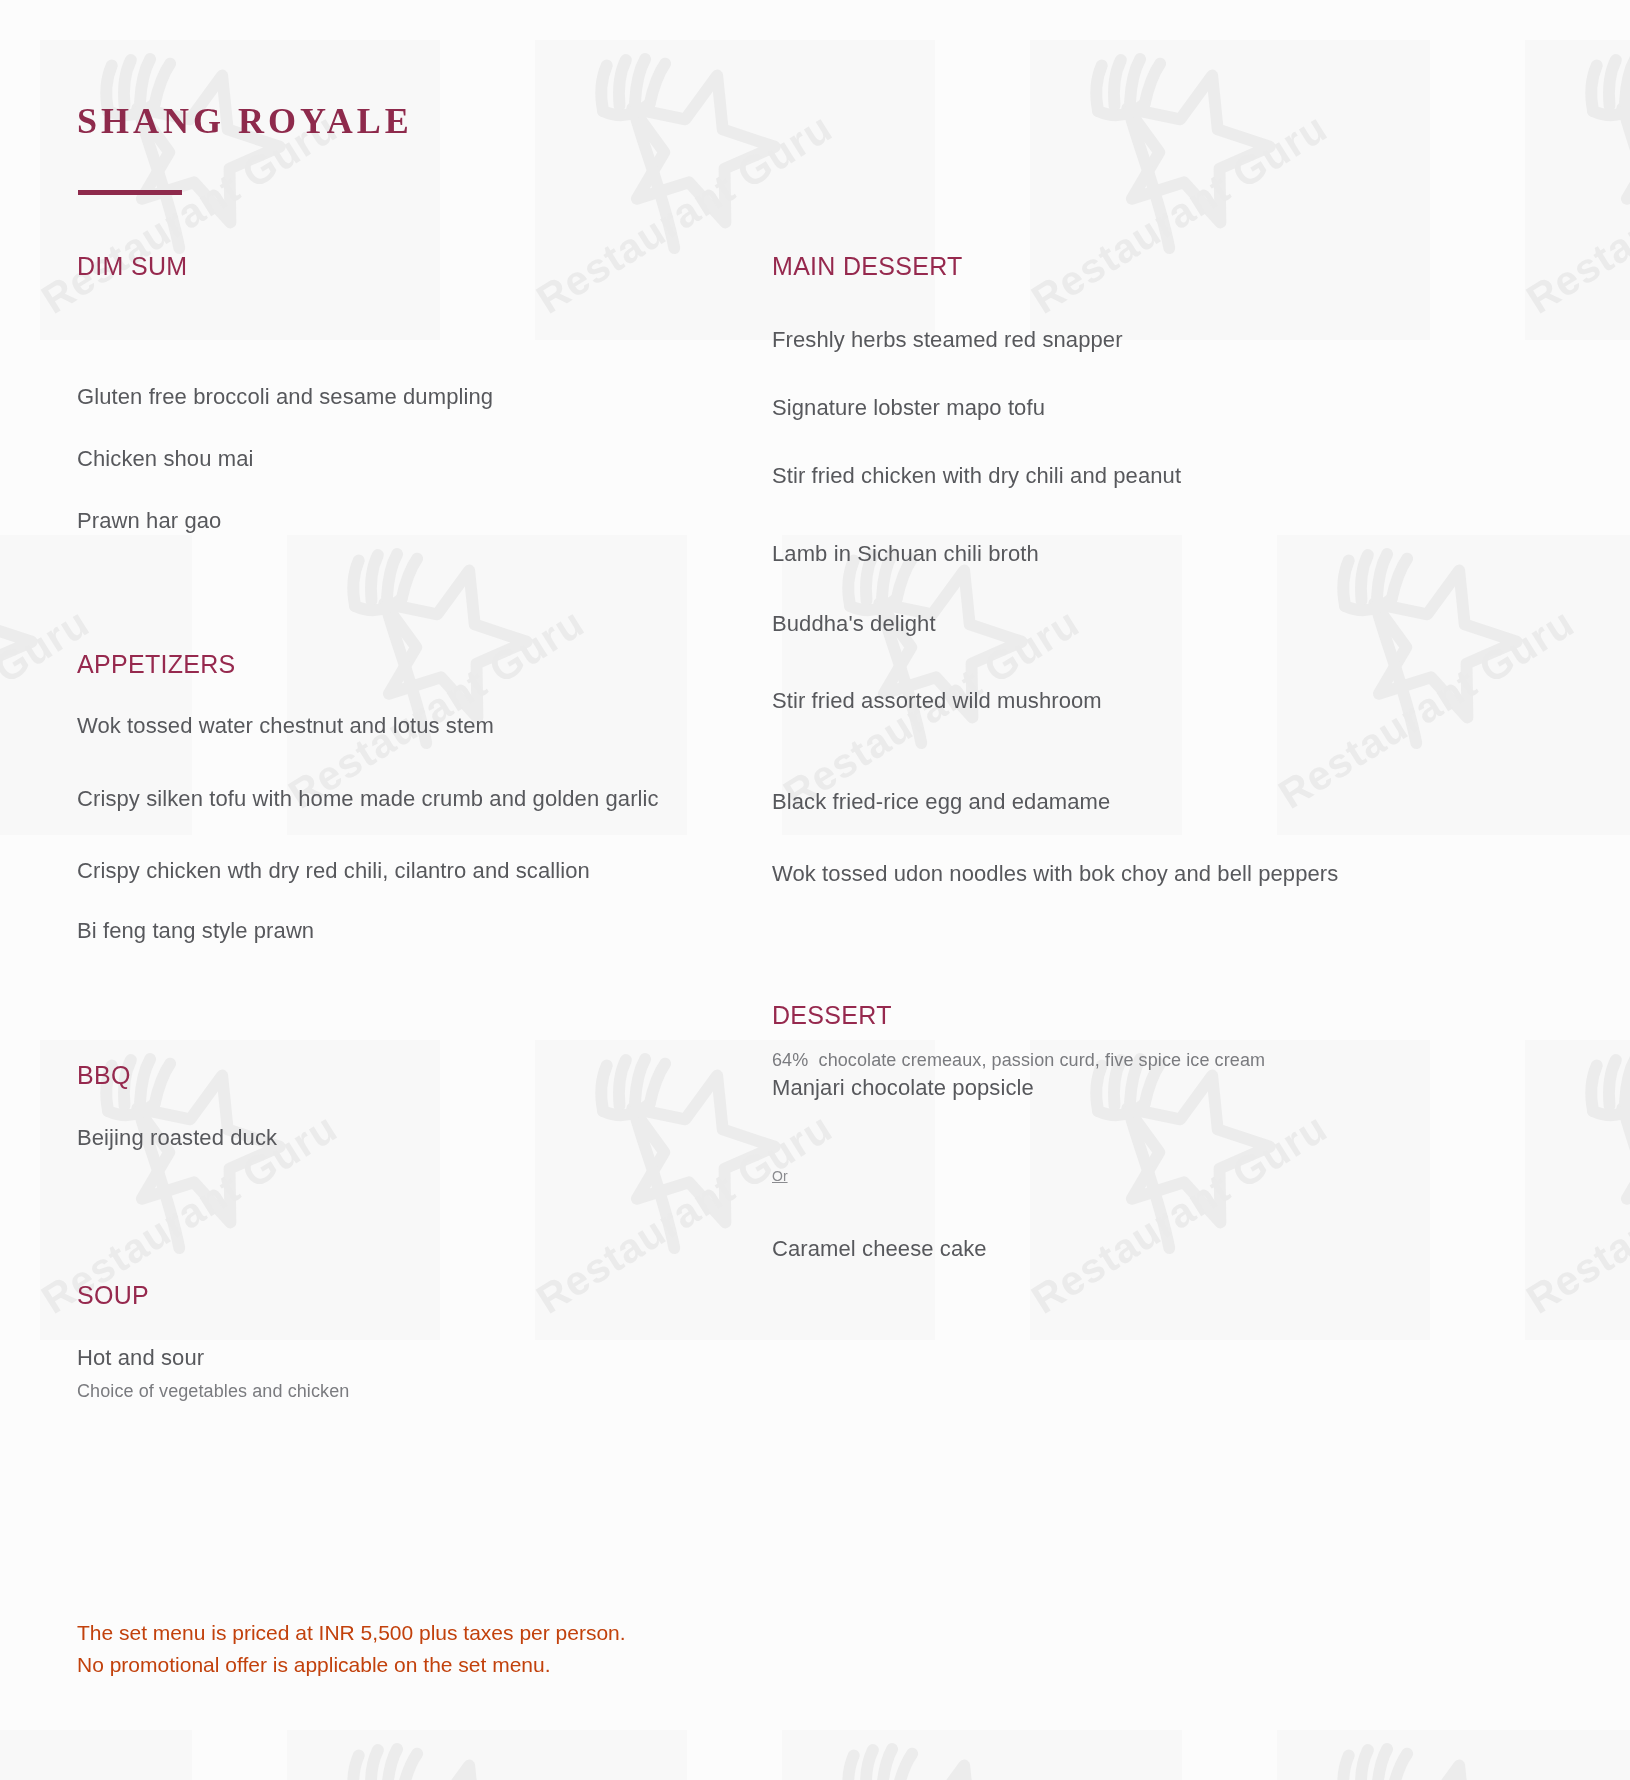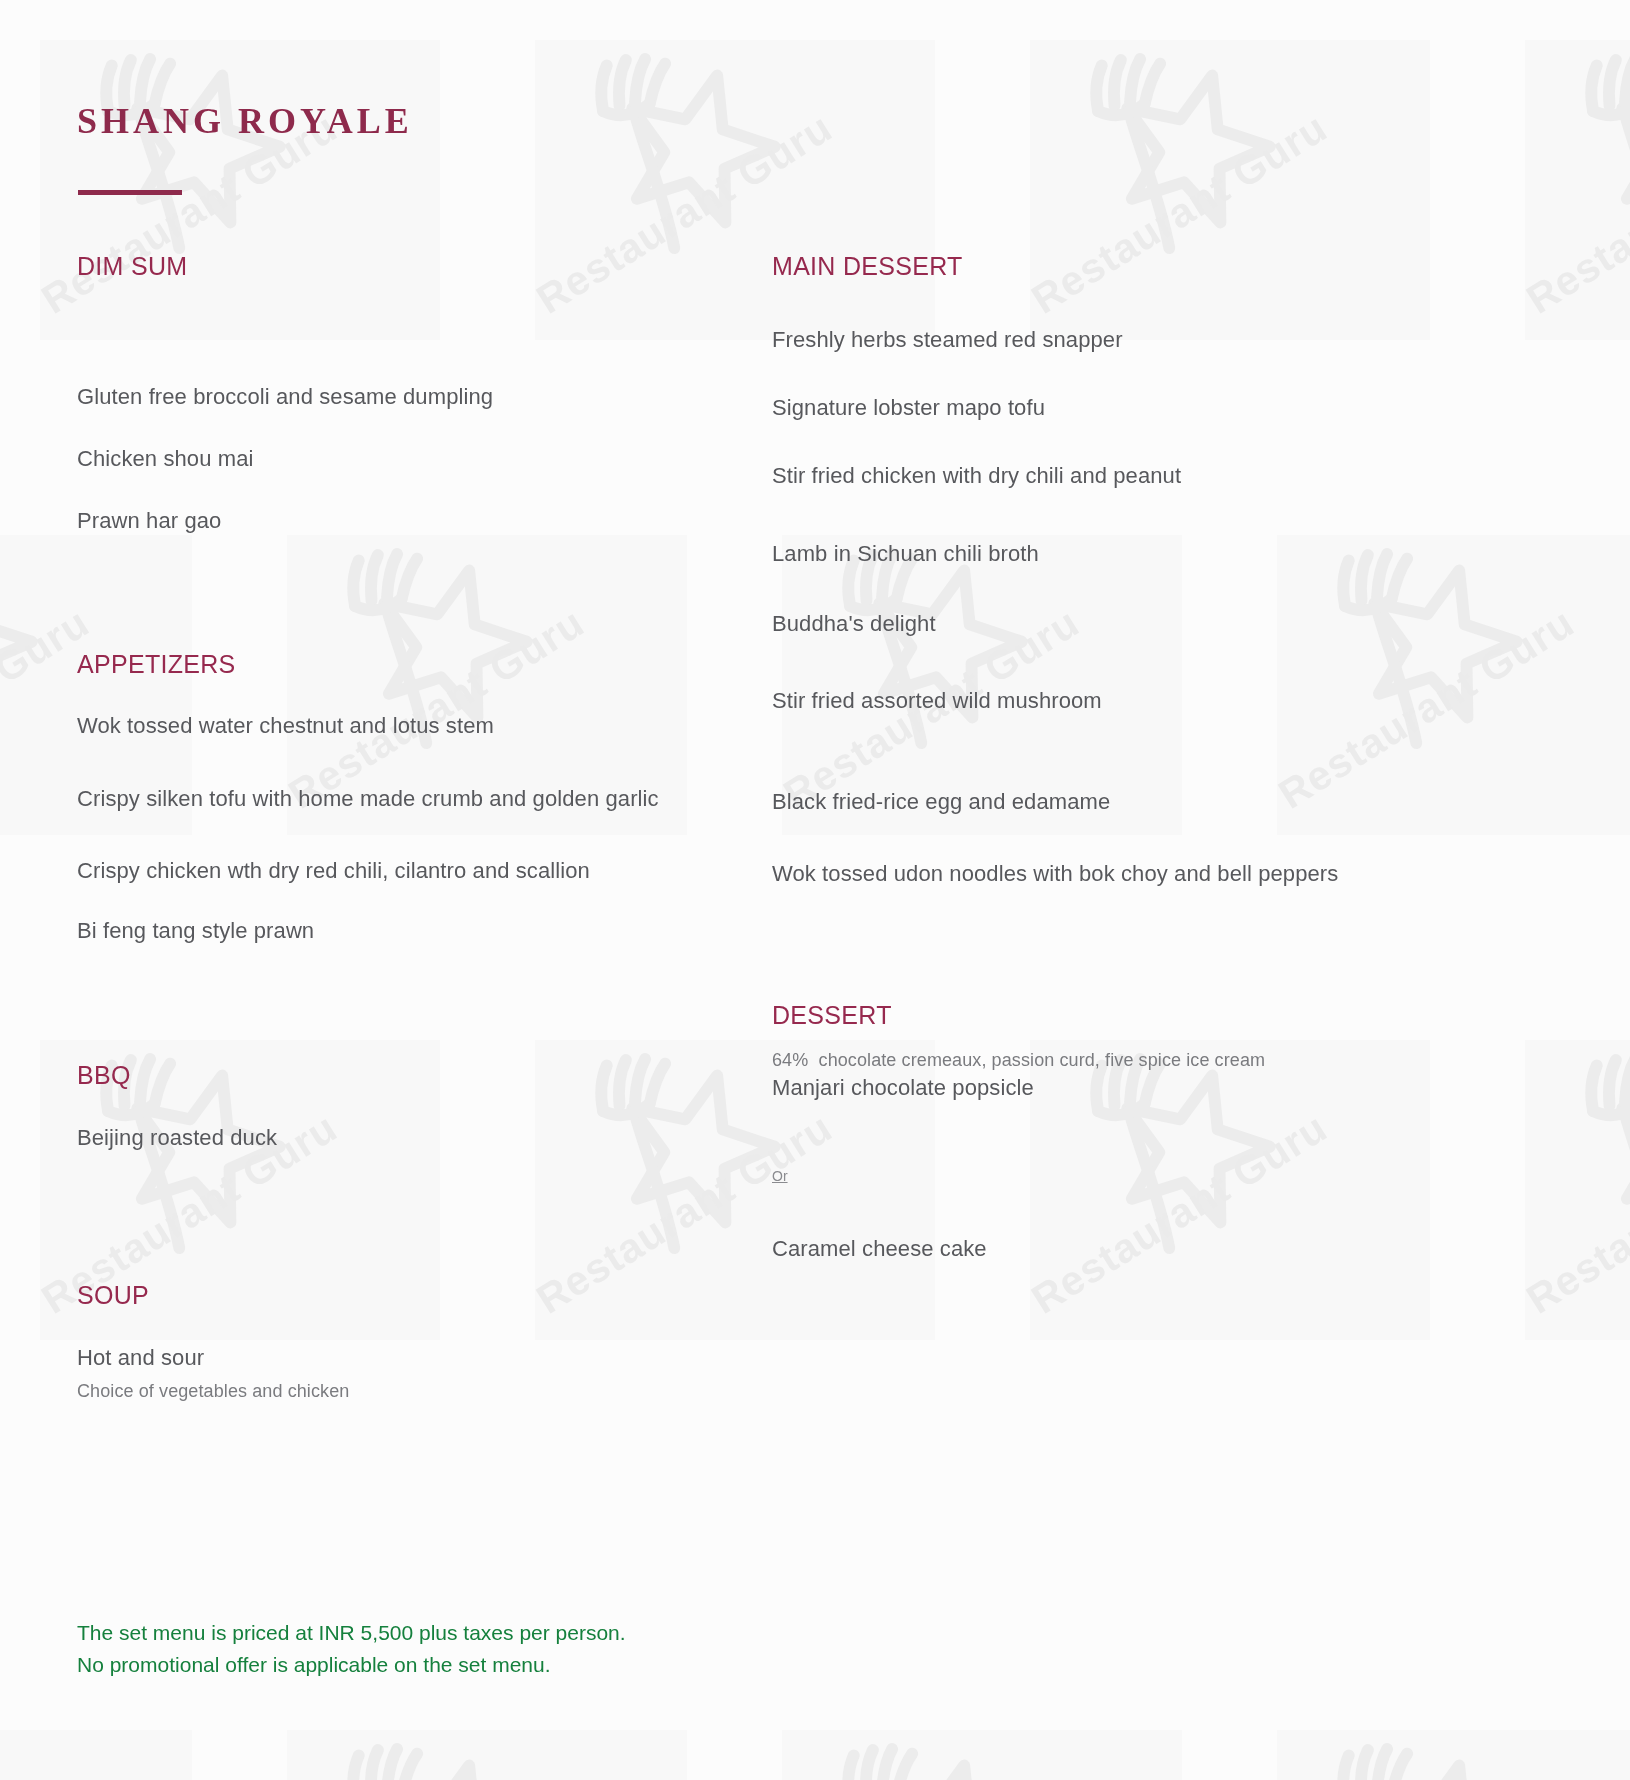--- a/index.html
+++ b/index.html
@@ -74,21 +74,21 @@
     line-height:33px;
     white-space:pre-wrap;
   }
   .sep{
     font-size:14px;
     color:#8A8B8F;
     text-decoration:underline;
   }
   .footer-line{
     font-size:21px;
-    color:#15803d;
+    color:#c2410c;
     white-space:nowrap;
     text-align:right;
   }
   .cl{left:77px;}
   .cr{left:772px;}
 </style>
 </head>
 <body>
 
 <svg width="0" height="0" style="position:absolute" aria-hidden="true">

